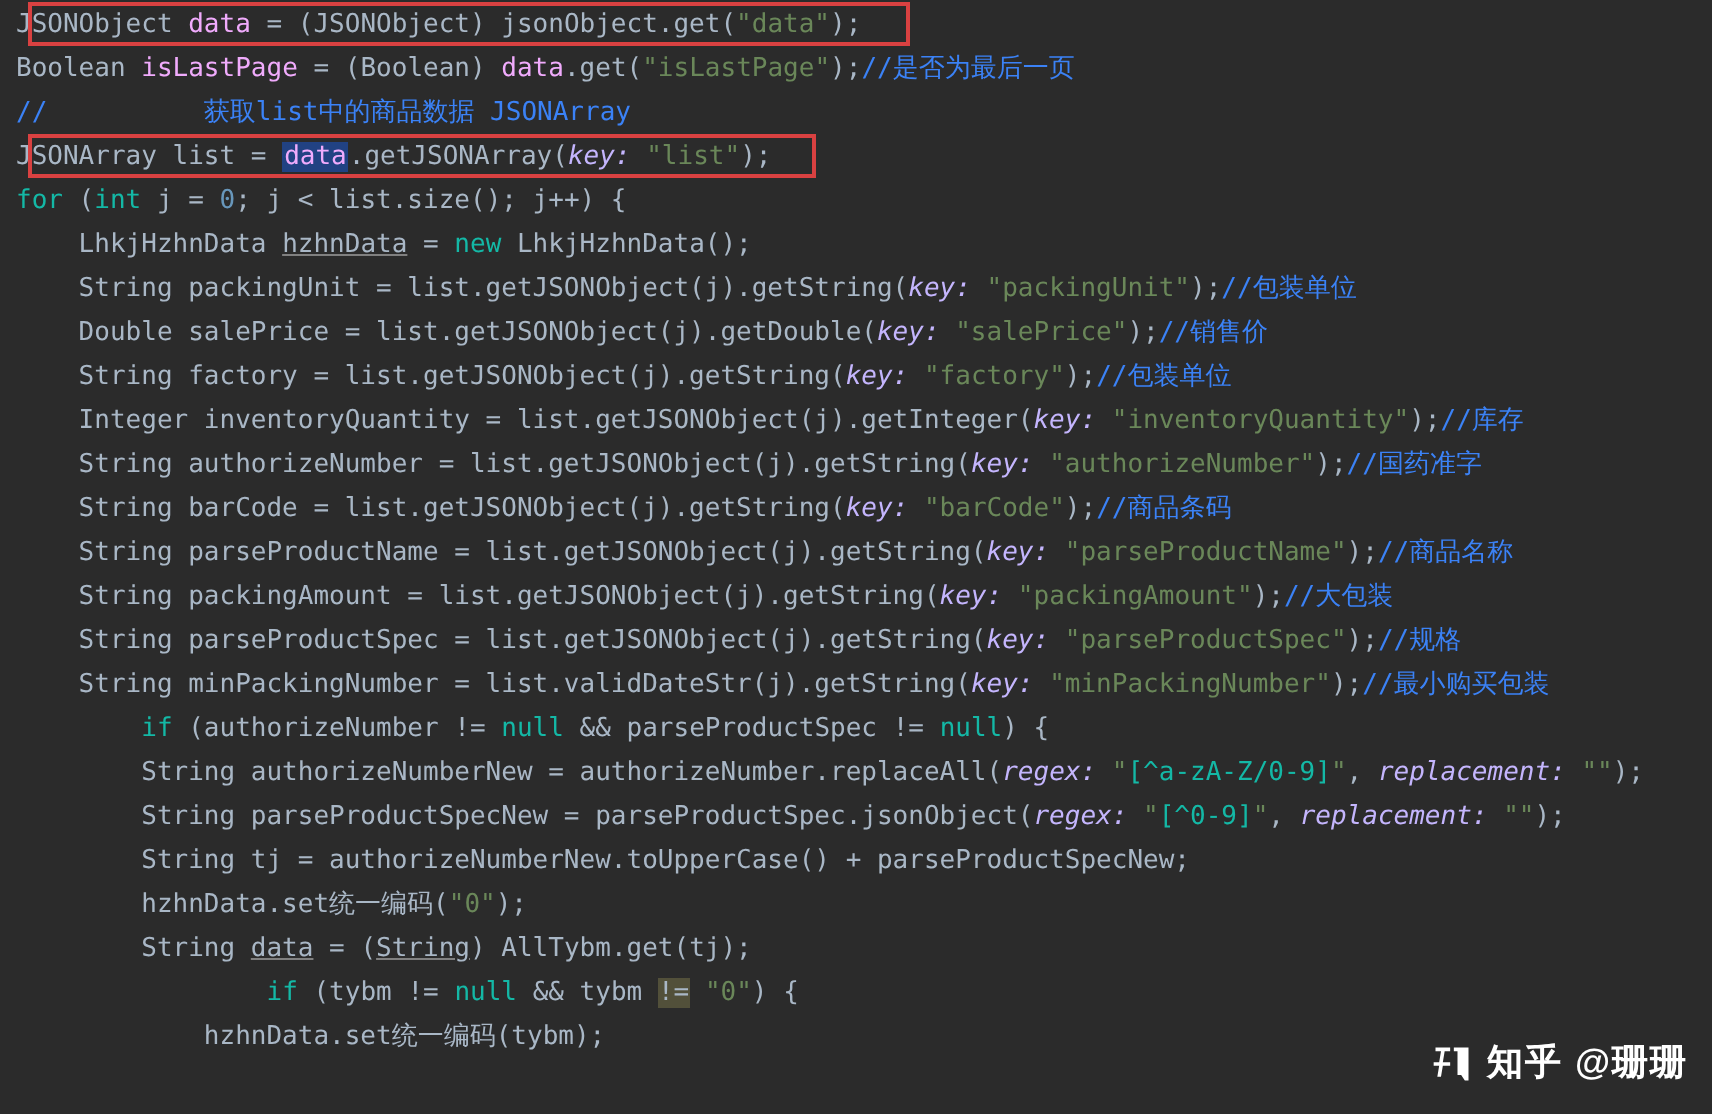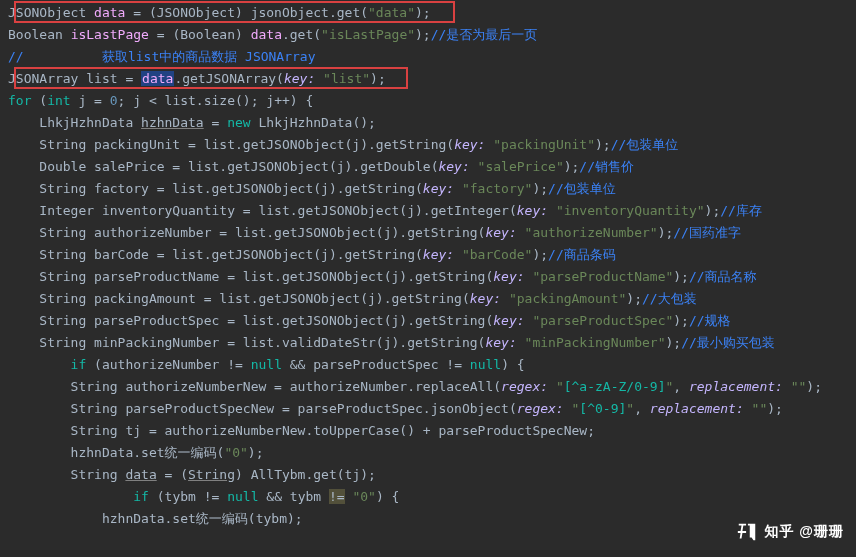--- a/index.html
+++ b/index.html
@@ -34,21 +34,21 @@
   pointer-events: none;
 }
 .box1 { left: 14px; top: 1px; width: 441px; height: 22px; }
 .box2 { left: 14px; top: 67px; width: 394px; height: 22px; }
 .watermark {
   position: absolute;
   right: 12px;
   bottom: 14px;
   color: #fff;
   font-family: sans-serif;
-  font-size: 14px;
+  font-size: 18px;
   font-weight: bold;
   letter-spacing: 1px;
 }
 .zhihu-icon {
   display: inline-block;
   width: 22px;
   height: 22px;
   vertical-align: middle;
   margin-right: 6px;
 }

